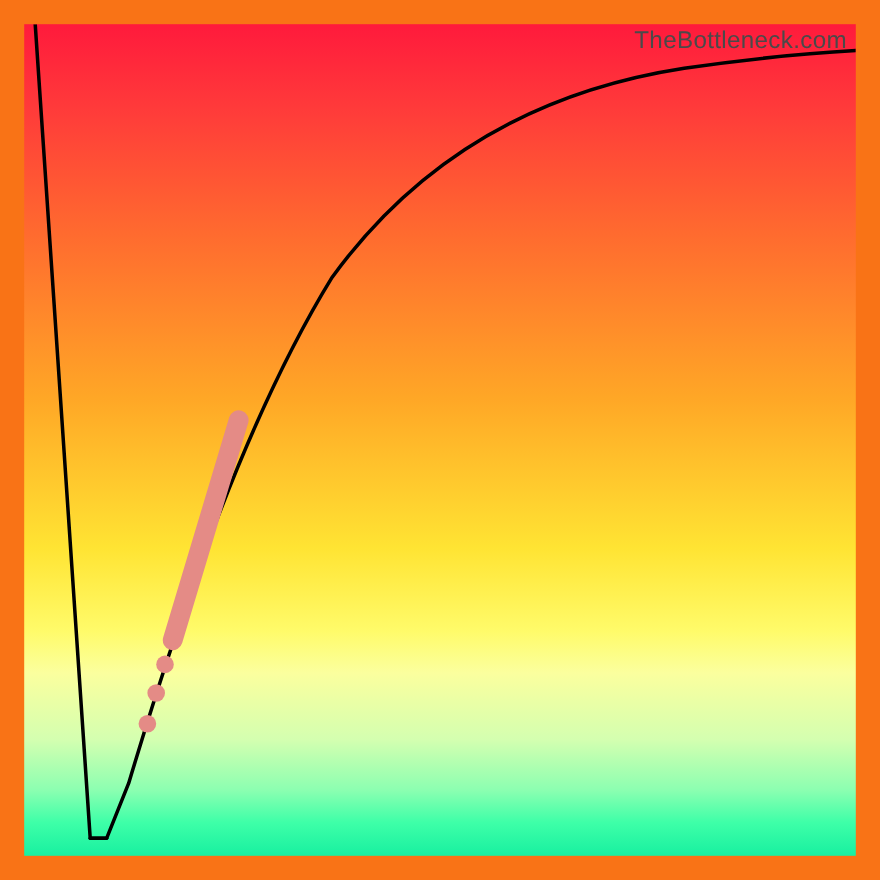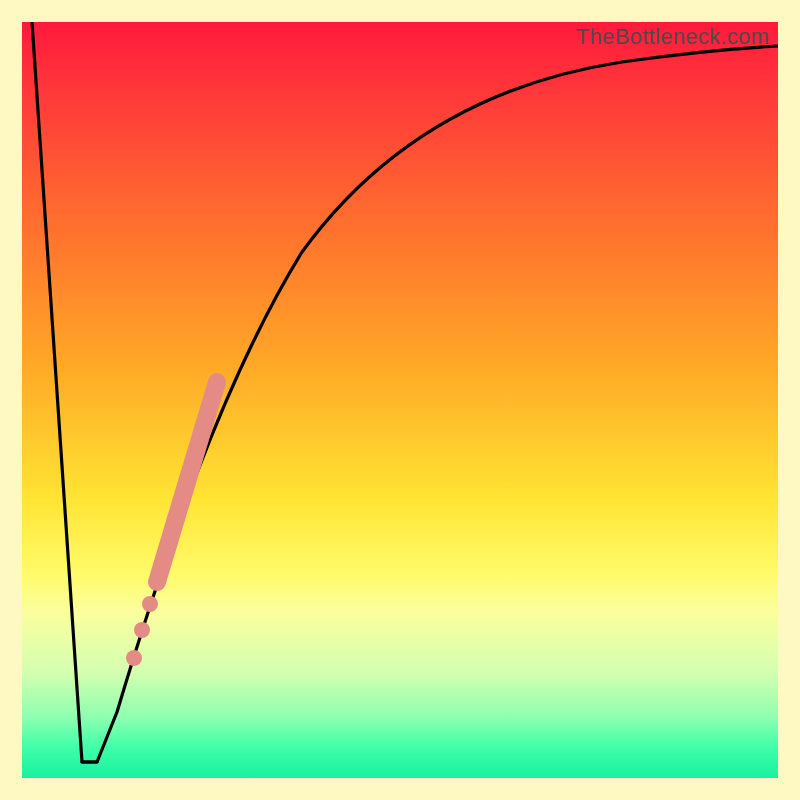--- a/index.html
+++ b/index.html
@@ -7,21 +7,21 @@
     padding: 0;
     width: 800px;
     height: 800px;
     overflow: hidden;
     background: #000;
     font-family: Arial, Helvetica, sans-serif;
   }
   .frame {
     position: absolute;
     inset: 0;
-    background: #fef9c3;
+    background: #f97316;
   }
   .plot {
     position: absolute;
     left: 22px;
     top: 22px;
     width: 756px;
     height: 756px;
     background: linear-gradient(to bottom,
       #ff1a3c 0%,
       #ff3a3a 10%,

